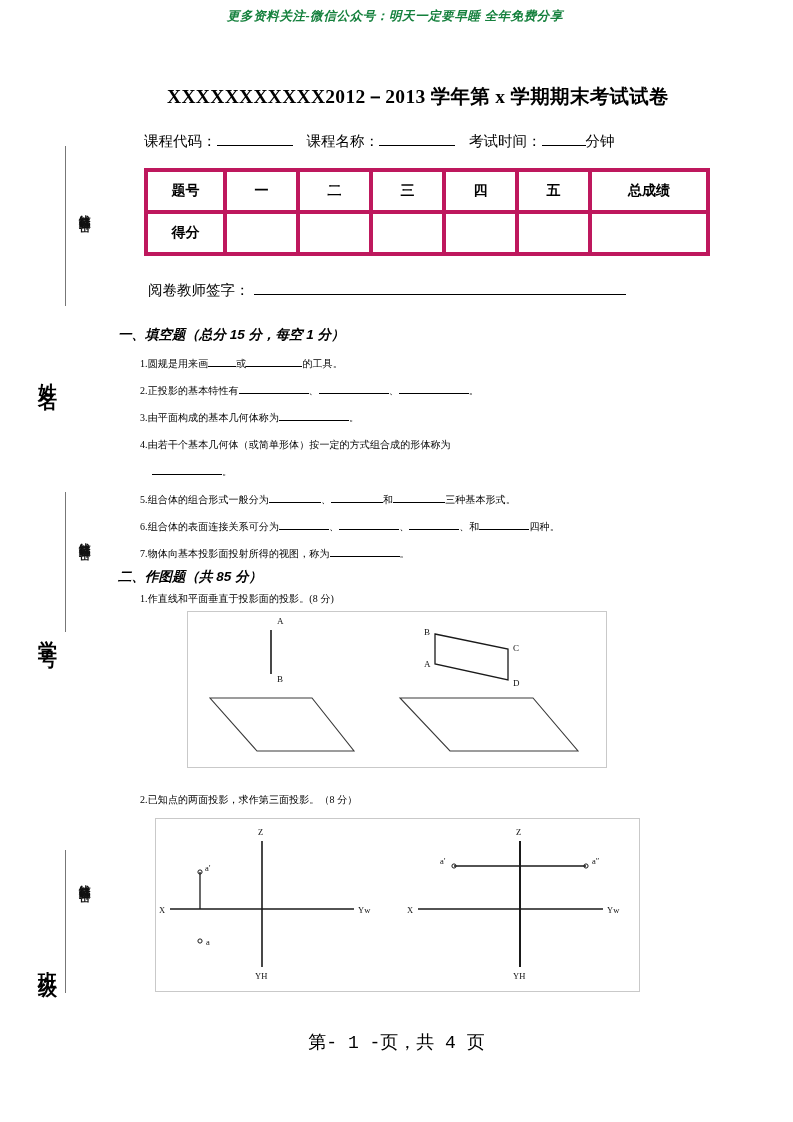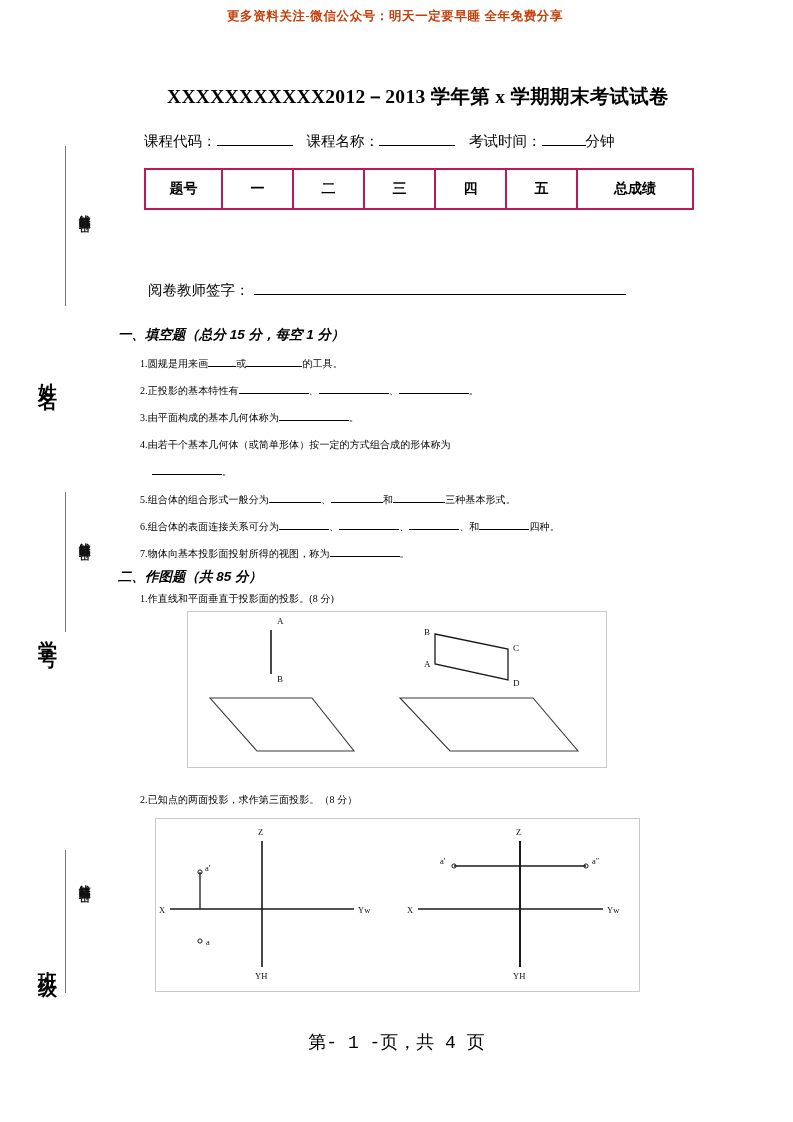--- a/index.html
+++ b/index.html
@@ -16,25 +16,26 @@
     overflow: hidden;
   }
 
   
   .banner {
     position: absolute;
     top: 8px;
     left: 0;
     width: 790px;
     text-align: center;
-    color: #c2410c;
+    color: #15803d;
     font-family: "Liberation Serif", serif;
     font-size: 12.5px;
     font-weight: bold;
     letter-spacing: 0.6px;
+    font-style: italic;
   }
 
   
   .seal-block {
     position: absolute;
     left: 0;
     width: 110px;
   }
   .seal-rule {
     position: absolute;
@@ -98,21 +99,21 @@
   
   .score-table {
     position: absolute;
     top: 168px;
     left: 26px;
     width: 521px;
     border-collapse: collapse;
     table-layout: fixed;
   }
   .score-table td {
-    border: 2px solid #be185d;
+    border: 4px solid #be185d;
     height: 36px;
     text-align: center;
     vertical-align: middle;
     font-family: "Liberation Sans", sans-serif;
     font-size: 14px;
     font-weight: bold;
   }
   .score-table td.c0 { width: 73px; }
   .score-table td.cn { width: 67px; }
   .score-table td.ct { width: 112px; }
@@ -207,20 +208,29 @@
     <tbody>
         <tr>
       <td class="c0">题号</td>
       <td class="cn">一</td>
       <td class="cn">二</td>
       <td class="cn">三</td>
       <td class="cn">四</td>
       <td class="cn">五</td>
       <td class="ct">总成绩</td>
     </tr>
+    <tr>
+      <td class="c0">得分</td>
+      <td class="cn"></td>
+      <td class="cn"></td>
+      <td class="cn"></td>
+      <td class="cn"></td>
+      <td class="cn"></td>
+      <td class="ct"></td>
+    </tr>
   </tbody>
     </table>
 
   <div class="signature-line">
     <span>阅卷教师签字：</span><span class="sig-blank"></span>
   </div>
 
   <div class="sec-head" style="top:326px;">一、填空题（总分 15 分，每空 1 分）</div>
 
   <div class="q-line" style="top:357px;">

